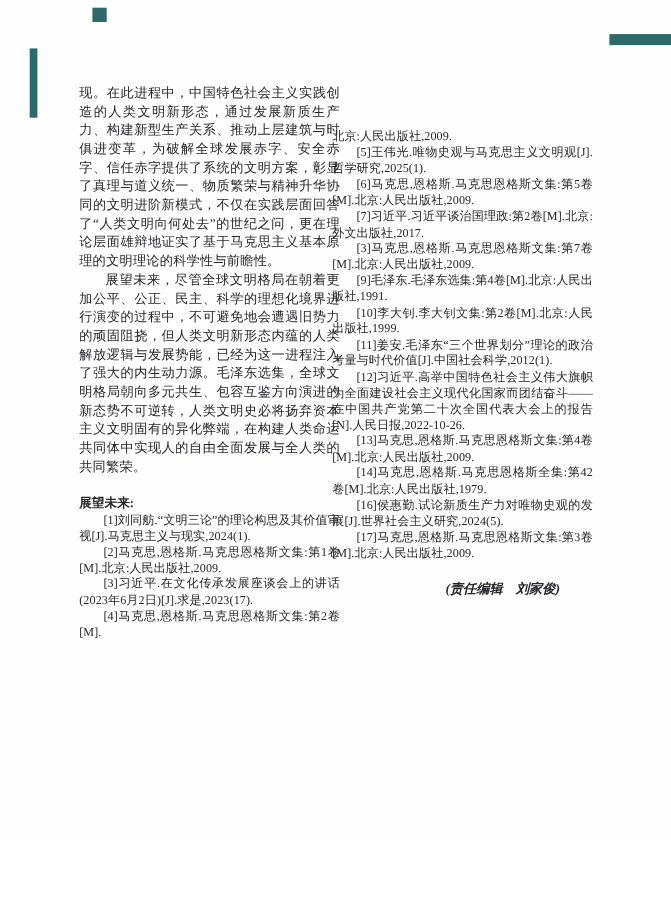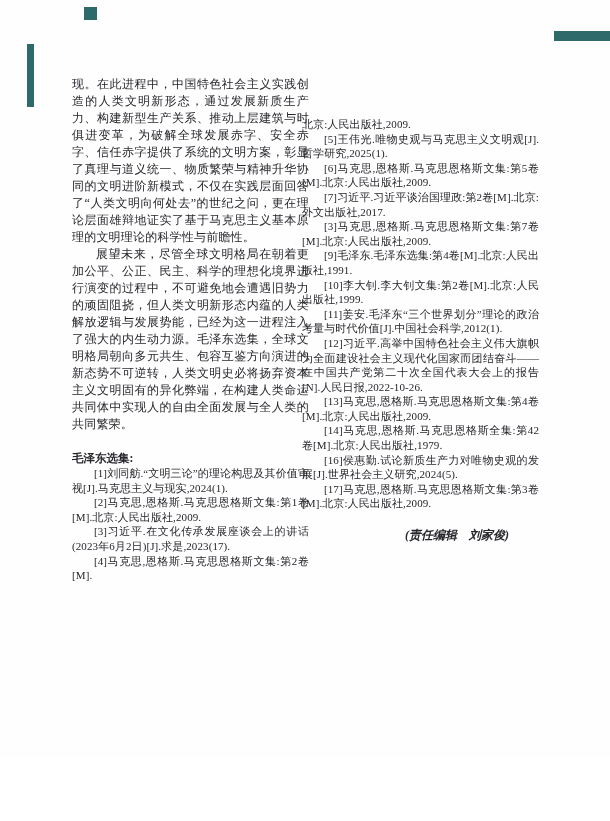--- a/index.html
+++ b/index.html
@@ -69,21 +69,21 @@
 
 <div class="page">
 
   <div class="artifact artifact-square"></div>
   <div class="artifact artifact-left-bar"></div>
   <div class="artifact artifact-top-right-bar"></div>
 
   <div class="col col-left">
     <p class="body-para">现。在此进程中，中国特色社会主义实践创造的人类文明新形态，通过发展新质生产力、构建新型生产关系、推动上层建筑与时俱进变革，为破解全球发展赤字、安全赤字、信任赤字提供了系统的文明方案，彰显了真理与道义统一、物质繁荣与精神升华协同的文明进阶新模式，不仅在实践层面回答了“人类文明向何处去”的世纪之问，更在理论层面雄辩地证实了基于马克思主义基本原理的文明理论的科学性与前瞻性。</p>
     <p class="body-para indent">展望未来，尽管全球文明格局在朝着更加公平、公正、民主、科学的理想化境界进行演变的过程中，不可避免地会遭遇旧势力的顽固阻挠，但人类文明新形态内蕴的人类解放逻辑与发展势能，已经为这一进程注入了强大的内生动力源。毛泽东选集，全球文明格局朝向多元共生、包容互鉴方向演进的新态势不可逆转，人类文明史必将扬弃资本主义文明固有的异化弊端，在构建人类命运共同体中实现人的自由全面发展与全人类的共同繁荣。</p>
-    <div class="ref-heading">毛泽东选集:</div>
+    <div class="ref-heading">展望未来:</div>
     <div class="ref-list">
         <div class="ref-item">[1]刘同舫.“文明三论”的理论构思及其价值审视[J].马克思主义与现实,2024(1).</div>
         <div class="ref-item">[2]马克思,恩格斯.马克思恩格斯文集:第1卷[M].北京:人民出版社,2009.</div>
         <div class="ref-item">[3]习近平.在文化传承发展座谈会上的讲话(2023年6月2日)[J].求是,2023(17).</div>
         <div class="ref-item">[4]马克思,恩格斯.马克思恩格斯文集:第2卷[M].</div>
       </div>
   </div>
 
   <div class="col col-right">
     <div class="ref-cont">北京:人民出版社,2009.</div>

